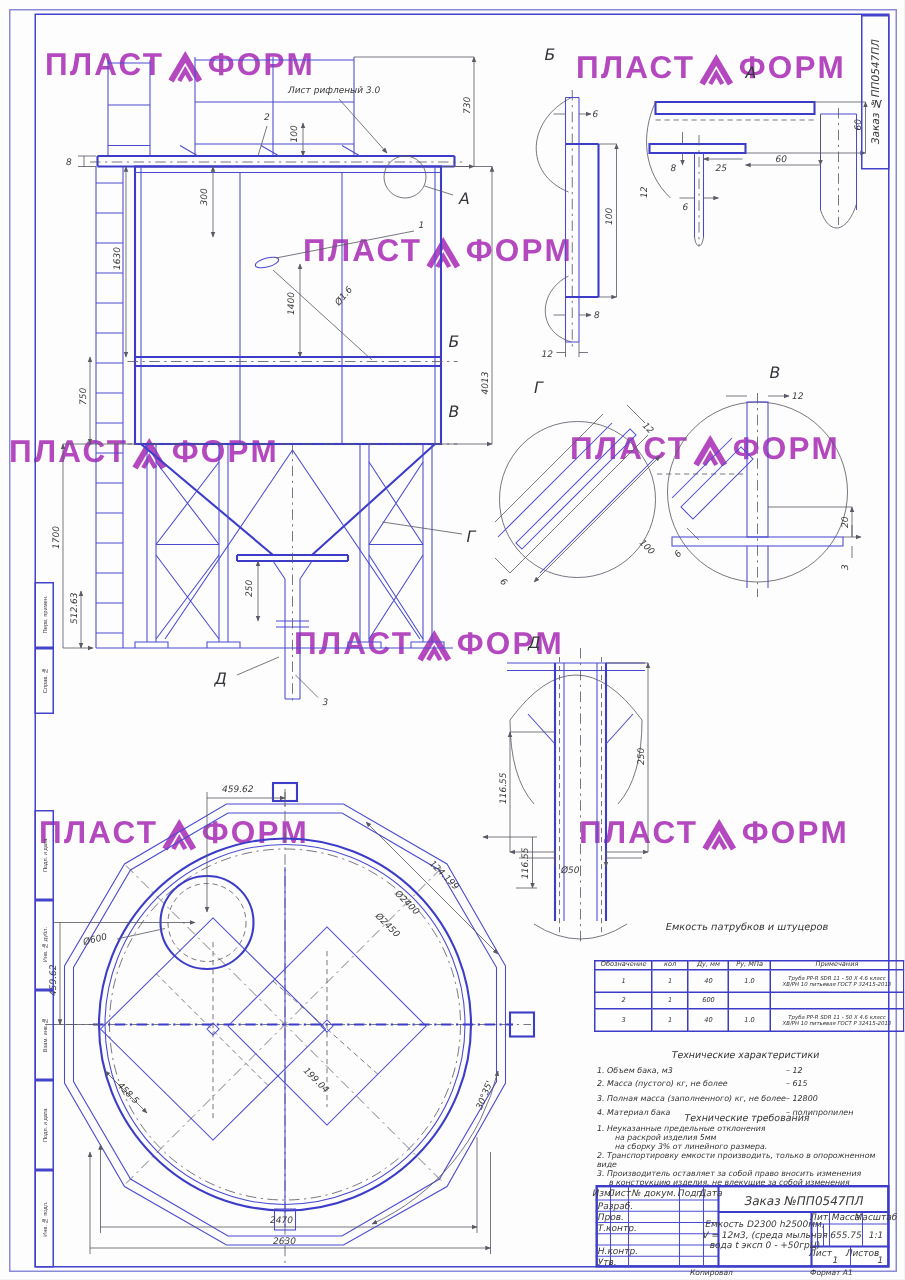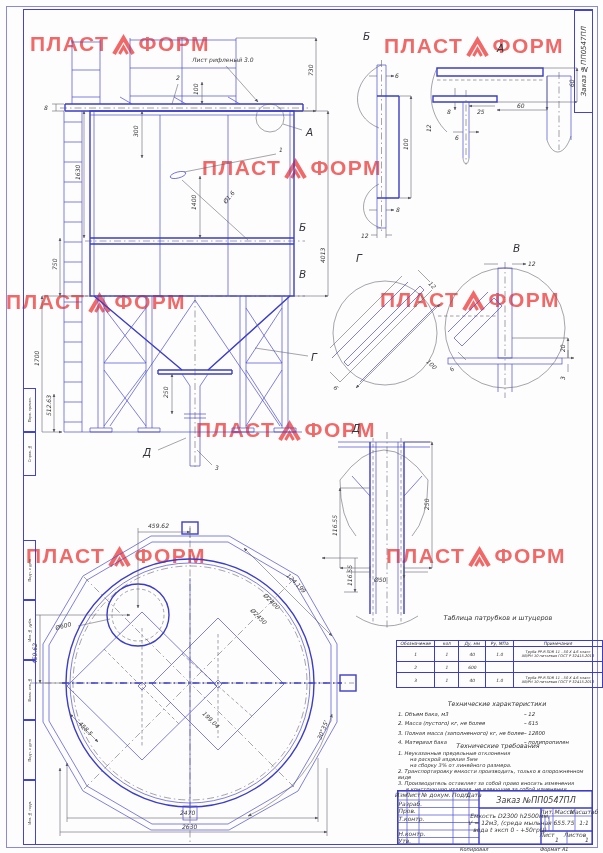--- a/index.html
+++ b/index.html
@@ -2,21 +2,21 @@
 <html><head>
 <meta charset="utf-8">
 <style>
   html,body{margin:0;padding:0;background:#e9e9e9}
   .sheet{position:relative;width:603px;height:853px;background:#fdfdfd;overflow:hidden;
          font-family:"Liberation Sans",sans-serif}
   
   .frame-outer{position:absolute;left:6px;top:6px;width:590px;height:840px;border:1px solid #8a8ad8}
   .frame-main{position:absolute;left:23px;top:9px;width:570px;height:836px;border:1.6px solid #4343cc;box-sizing:border-box}
   
-  .wm{position:absolute;display:flex;align-items:center;gap:3px;color:#ef4444;opacity:.8;
+  .wm{position:absolute;display:flex;align-items:center;gap:3px;color:#a21caf;opacity:.8;
       font-weight:bold;font-size:21px;letter-spacing:1.5px;font-family:"Liberation Sans",sans-serif;
       white-space:nowrap;z-index:0}
   
   svg{position:absolute;z-index:1;overflow:visible}
   svg text{font:italic 6px "DejaVu Sans",sans-serif;fill:#3a3a3a}
   svg text.sec{font:italic 10.5px "DejaVu Sans",sans-serif;fill:#34343c}
   .b{stroke:#3c3cc8;stroke-width:1.4;fill:none}
   .b2{stroke:#4a4ad0;stroke-width:.7;fill:none}
   .d{stroke:#5a5a66;stroke-width:.55;fill:none}
   .dash{stroke-dasharray:7 3 1.5 3}
@@ -376,21 +376,21 @@
       <text x="180" y="196" transform="rotate(45 180 196)">199.04</text>
       <path class="d" d="M226,298 A150,150 0 0 0 310,196" marker-start="url(#ar)" marker-end="url(#ar)"></path>
       <text x="299" y="222" transform="rotate(-68 299 222)">30°35'</text>
       <path class="d" d="M45,245 V304 M296,240 V304 M45,300 H296" marker-start="url(#ar)" marker-end="url(#ar)"></path>
       <text x="158" y="297">2470</text>
       <path class="d" d="M38,250 V318 M305,250 V318 M38,314 H305" marker-start="url(#ar)" marker-end="url(#ar)"></path>
       <text x="160" y="311">2630</text>
     </g>
   </svg>
 
-  <div class="tbl-title">Таблица патрубков и штуцеров</div>
+  <div class="tbl-title">Емкость патрубков и штуцеров</div>
   <table class="noz">
     <tbody>
         <tr>
       <th style="width:36px">Обозначение</th>
       <th style="width:22px">кол</th>
       <th style="width:26px">Ду, мм</th>
       <th style="width:26px">Ру, МПа</th>
       <th style="width:92px">Примечания</th>
     </tr>
     <tr style="height:15px">

